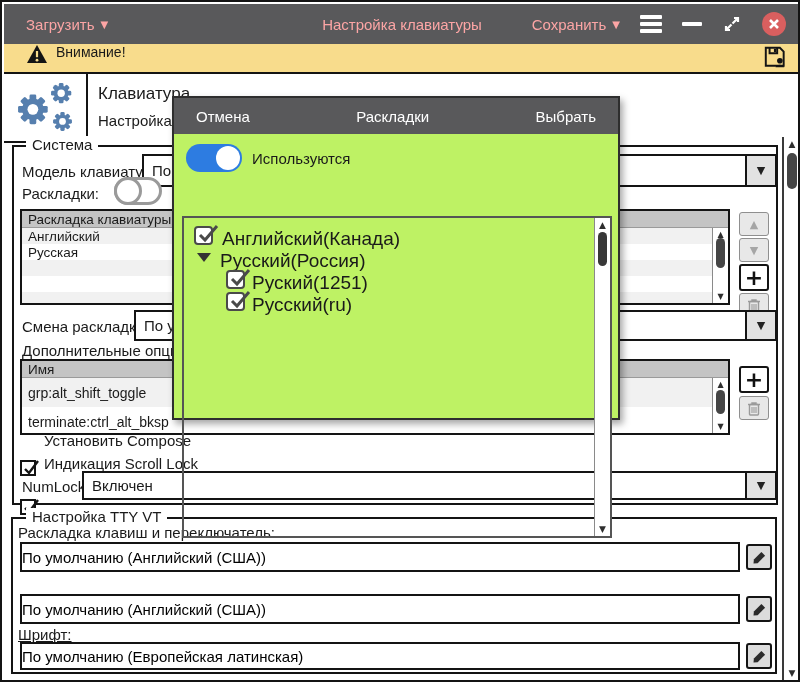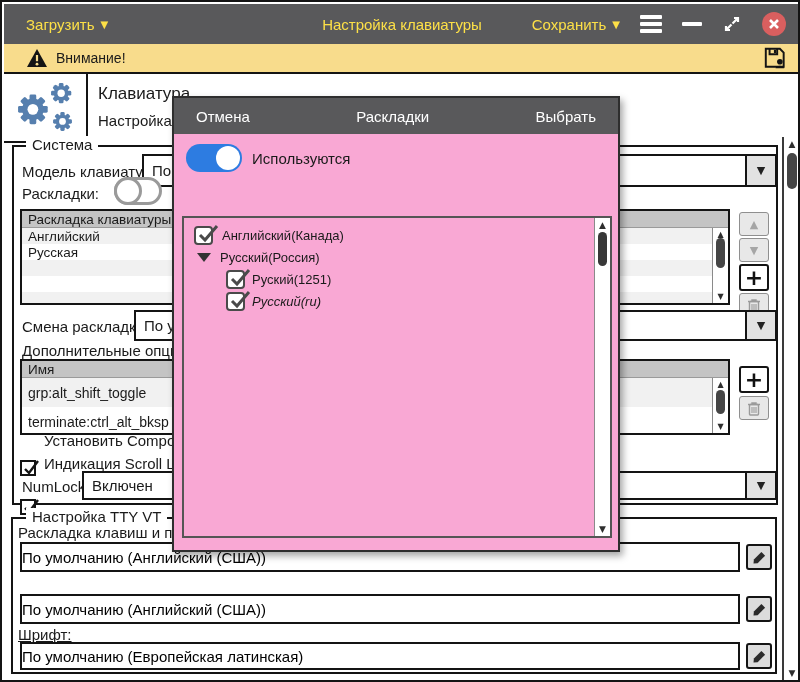--- a/index.html
+++ b/index.html
@@ -2,32 +2,32 @@
 <html><head>
 <meta charset="utf-8">
 <style>
   * { margin:0; padding:0; box-sizing:border-box; }
   html,body { width:800px; height:682px; }
   body { font-family:"Liberation Sans", sans-serif; background:#fff; color:#1a1a1a; }
   .abs { position:absolute; }
   #win { position:relative; width:800px; height:682px; background:#fff; border:2px solid #141414; overflow:hidden; }
 
   
-  .titlebar { left:2px; top:2px; width:796px; height:40px; background:#59595b; display:flex; align-items:center; color:#fde047; font-size:15px; }
+  .titlebar { left:2px; top:2px; width:796px; height:40px; background:#59595b; display:flex; align-items:center; color:#fca5a5; font-size:15px; }
   .tb-left { margin-left:22px; display:flex; align-items:center; gap:6px; cursor:default; }
   .tb-title { position:absolute; left:0; right:0; text-align:center; font-size:15px; }
   .tb-right { margin-left:auto; display:flex; align-items:center; gap:20px; margin-right:14px; z-index:2; }
   .caret { font-family:"DejaVu Sans", sans-serif; font-size:10px; }
   .hamburger { display:flex; flex-direction:column; gap:3px; }
   .hamburger div { width:22px; height:4px; background:#fff; border-radius:1px; }
   .minbar { width:20px; height:4px; background:#fff; border-radius:1px; }
   .closebtn { width:24px; height:24px; border-radius:50%; background:#d95f5f; display:flex; align-items:center; justify-content:center; }
 
   
-  .warnbar { left:2px; top:42px; width:796px; height:30px; background:#f8dc8c; border-bottom:2px solid #141414; display:flex; align-items:center; }
+  .warnbar { left:2px; top:42px; width:796px; height:30px; background:#f8dc8c; border-bottom:2px solid #141414; display:flex; align-items:flex-start; }
   .warn-txt { font-size:14px; margin-left:8px; }
 
   
   .iconbox { left:2px; top:72px; width:84px; height:69px; border-right:2px solid #141414; border-bottom:2px solid #141414; display:flex; align-items:center; justify-content:center; background:#fff; }
   .h-title { left:96px; top:82px; font-size:17px; }
   .h-sub { left:96px; top:110px; font-size:15px; }
 
   
   .fs { border:2px solid #141414; background:#fff; }
   .leg { background:#fff; padding:0 6px; font-size:15px; z-index:3; }
@@ -58,33 +58,33 @@
   .sidebtn.primary { background:#fff; border:2px solid #141414; color:#111; font-size:22px; font-weight:bold; }
 
   .cb { width:16px; height:16px; border:2px solid #141414; background:#fff; position:relative; }
   .cb svg { position:absolute; left:0; top:-4px; overflow:visible; }
 
   .field { background:#fff; border:2px solid #141414; display:flex; align-items:center; font-size:15px; }
   .field input { border:0; outline:none; font:inherit; width:100%; padding-left:0; background:transparent; }
   .editbtn { background:#dcdcdc; border:2px solid #141414; border-radius:3px; display:flex; align-items:center; justify-content:center; }
 
   
-  .modal { left:170px; top:94px; width:448px; height:456px; background:#f9a8d4; border:2px solid #2e2e2e; box-shadow:3px 4px 7px rgba(0,0,0,.35); z-index:20; }
+  .modal { left:170px; top:94px; width:448px; height:324px; background:#bef264; border:2px solid #2e2e2e; box-shadow:3px 4px 7px rgba(0,0,0,.35); z-index:20; }
   .m-head { height:36px; background:#59595b; color:#fff; font-size:15px; display:flex; align-items:center; justify-content:space-between; padding:0 22px; }
   .m-search { position:absolute; left:8px; top:82px; width:428px; height:30px; border:2px solid #3a3a3a; border-radius:4px; display:flex; align-items:center; }
   .m-search input { border:0; outline:none; font-size:15px; color:#666; width:100%; background:transparent; }
   .m-search input::placeholder { color:#a8a8a8; }
   .m-tree { position:absolute; left:8px; top:118px; width:430px; height:322px; border:2px solid #555; }
   .tsb { position:absolute; right:0; top:0; bottom:0; width:16px; border-left:1px solid #8a8a8a; background:#fff; }
   .tsb .up, .tsb .dn { position:absolute; left:0; right:0; text-align:center; font-family:"DejaVu Sans", sans-serif; font-size:9px; color:#2e2e2e; }
   .tsb .up { top:2px; } .tsb .dn { bottom:2px; }
   .tsb .thumb { position:absolute; left:3px; top:14px; width:9px; height:34px; background:#383838; border-radius:5px; }
   .tcb { width:19px; height:19px; border:2.5px solid #4a4a4a; border-radius:4px; background:#fff; position:relative; }
   .tcb svg { position:absolute; left:0; top:-5px; overflow:visible; }
-  .titem { font-size:13px; white-space:nowrap; }
+  .titem { font-size:19px; white-space:nowrap; }
   .expander { width:0; height:0; border-left:7px solid transparent; border-right:7px solid transparent; border-top:9px solid #333; }
 </style>
 </head>
 <body>
 
 <div id="win">
 
   <div class="abs titlebar">
     <div class="tb-left">
       <span>Загрузить</span>
@@ -316,21 +316,21 @@
             <polyline points="4,12 9,17 21,3" fill="none" stroke="#4a4a4a" stroke-width="3"></polyline>
           </svg>
       </div>
       <div class="titem" style="position:absolute; left:68px; top:54px;">Руский(1251)</div>
 
       <div class="tcb" style="position:absolute; left:42px; top:74px;">
         <svg width="22" height="22" viewBox="0 0 22 22">
             <polyline points="4,12 9,17 21,3" fill="none" stroke="#4a4a4a" stroke-width="3"></polyline>
           </svg>
       </div>
-      <div class="titem" style="position:absolute; left:68px; top:76px;font-style:italic;">Русский(ru)</div>
+      <div class="titem" style="position:absolute; left:68px; top:76px;">Русский(ru)</div>
 
       <div class="tsb">
         <div class="up">▲</div>
         <div class="thumb"></div>
         <div class="dn">▼</div>
       </div>
     </div>
   </div>
 
 </div>

